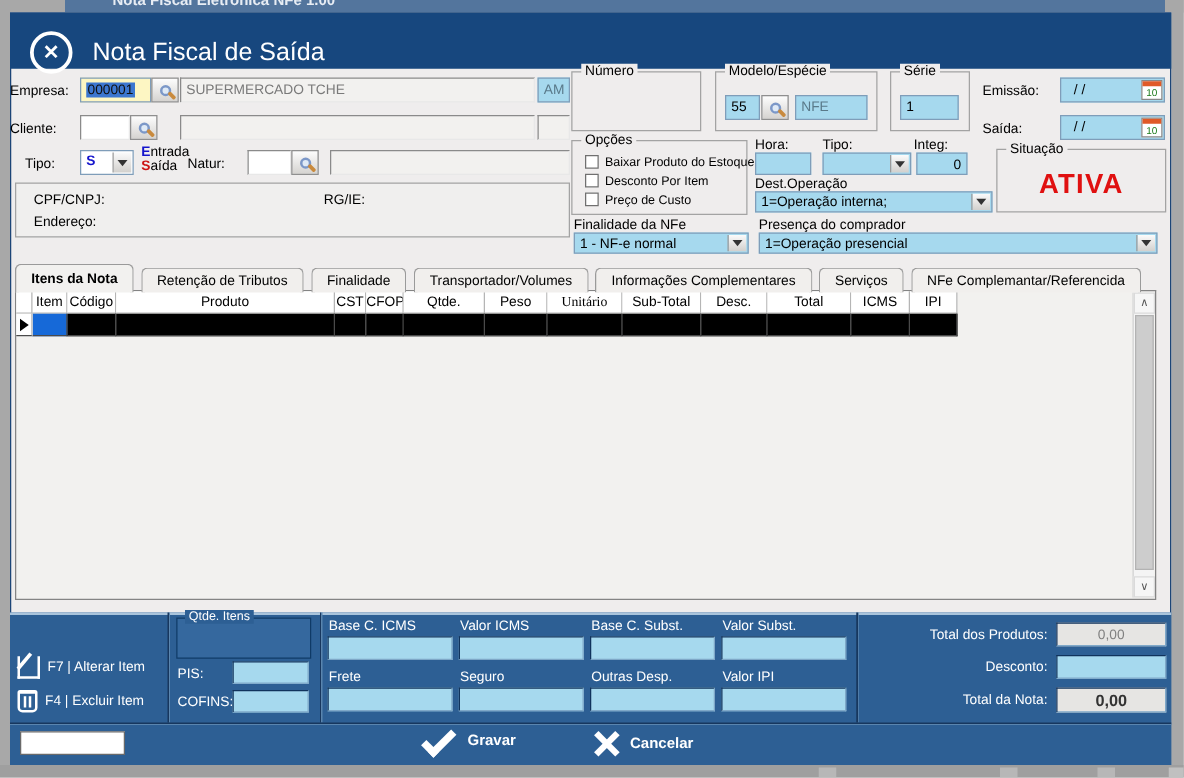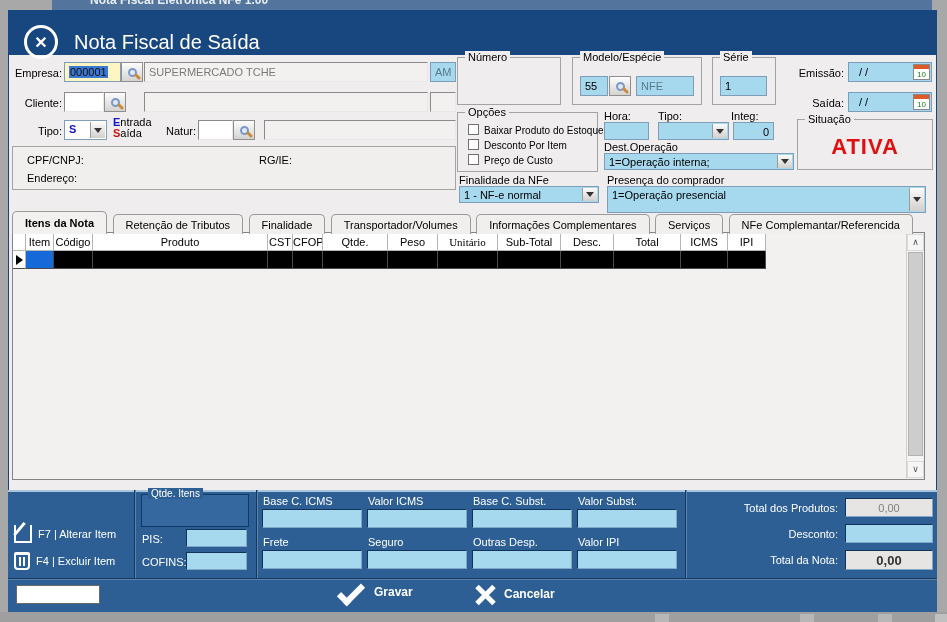--- a/index.html
+++ b/index.html
@@ -15,21 +15,21 @@
   .bg-bottom-strip i { position:absolute; top:2px; width:14px; height:8px; background:#c2c2c2; opacity:.7; }
 
   
   .win { position:absolute; left:8px; top:10px; width:929px; height:602px; border:1px solid #1c4577; background:#efeded; }
   .titlebar { position:absolute; left:8px; top:10px; width:929px; height:45px; background:#17477e; }
   .close-btn { position:absolute; left:16px; top:15px; width:34px; height:34px; border:3px solid #fff; border-radius:50%; color:#fff; font-size:16px; font-weight:bold; display:flex; align-items:center; justify-content:center; cursor:pointer; }
   .win-title { position:absolute; left:66px; top:21px; color:#fff; font-size:20px; }
 
   
   .lbl { position:absolute; font-size:11px; color:#000; white-space:nowrap; }
-  .lbl-r { text-align:right; }
+  .lbl-r { }
   .fld { position:absolute; background:#fff; border:1px solid #7f9db9; font-size:11px; color:#000; padding:3px 4px 0 4px; overflow:hidden; white-space:nowrap; }
   .fld.cyan { background:#a6d9ee; }
   .fld.gray { background:#f2f1ef; color:#7a7a7a; border-color:#a0a0a0; }
   .fld.sunk { border-color:#8a8a8a #e8e8e8 #e8e8e8 #8a8a8a; }
   .mag-btn { position:absolute; width:22px; height:20px; background:linear-gradient(#fdfdfd,#d5d3d0); border:1px solid #8f8f8f; display:flex; align-items:center; justify-content:center; cursor:pointer; }
   .mag { width:9px; height:9px; border:2px solid #7c98c8; border-radius:50%; background:#dfeaf6; position:relative; }
   .mag::after { content:""; position:absolute; width:7px; height:3px; background:#c98a3d; transform:rotate(45deg); right:-6px; bottom:-3px; border-radius:1px; }
   .ddown { position:absolute; background:#a6d9ee; border:1px solid #7f9db9; font-size:11px; padding:2px 18px 0 4px; white-space:nowrap; overflow:hidden; cursor:pointer; }
   .ddown.white { background:#fff; }
   .dd-arrow { position:absolute; right:1px; top:1px; bottom:1px; width:15px; background:linear-gradient(#fbfbfb,#d2d0cd); border-left:1px solid #9a9a9a; display:flex; align-items:center; justify-content:center; }
@@ -199,21 +199,21 @@
   <div class="ddown" style="left:604px;top:153px;width:190px;height:17px;"><span>1=Operação interna;</span><span class="dd-arrow"></span></div>
 
   <div class="grp" style="left:797px;top:119px;width:136px;height:51px;">
     <span class="grp-label">Situação</span>
     <div class="red-status" style="top:14px;">ATIVA</div>
   </div>
 
   <div class="lbl" style="left:459px;top:174px;">Finalidade da NFe</div>
   <div class="ddown" style="left:459px;top:186px;width:140px;height:17px;"><span>1 - NF-e normal</span><span class="dd-arrow"></span></div>
   <div class="lbl" style="left:607px;top:174px;">Presença do comprador</div>
-  <div class="ddown" style="left:607px;top:186px;width:319px;height:27px;"><span>1=Operação presencial</span><span class="dd-arrow"></span></div>
+  <div class="ddown" style="left:607px;top:186px;width:319px;height:17px;"><span>1=Operação presencial</span><span class="dd-arrow"></span></div>
 
   <div class="tabs">
     <span class="tab active">Itens da Nota</span>
     <span class="tab">Retenção de Tributos</span>
     <span class="tab">Finalidade</span>
     <span class="tab">Transportador/Volumes</span>
     <span class="tab">Informações Complementares</span>
     <span class="tab">Serviços</span>
     <span class="tab">NFe Complemantar/Referencida</span>
   </div>

